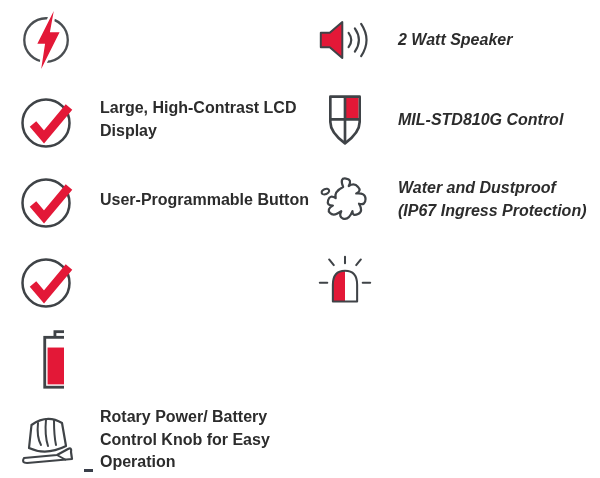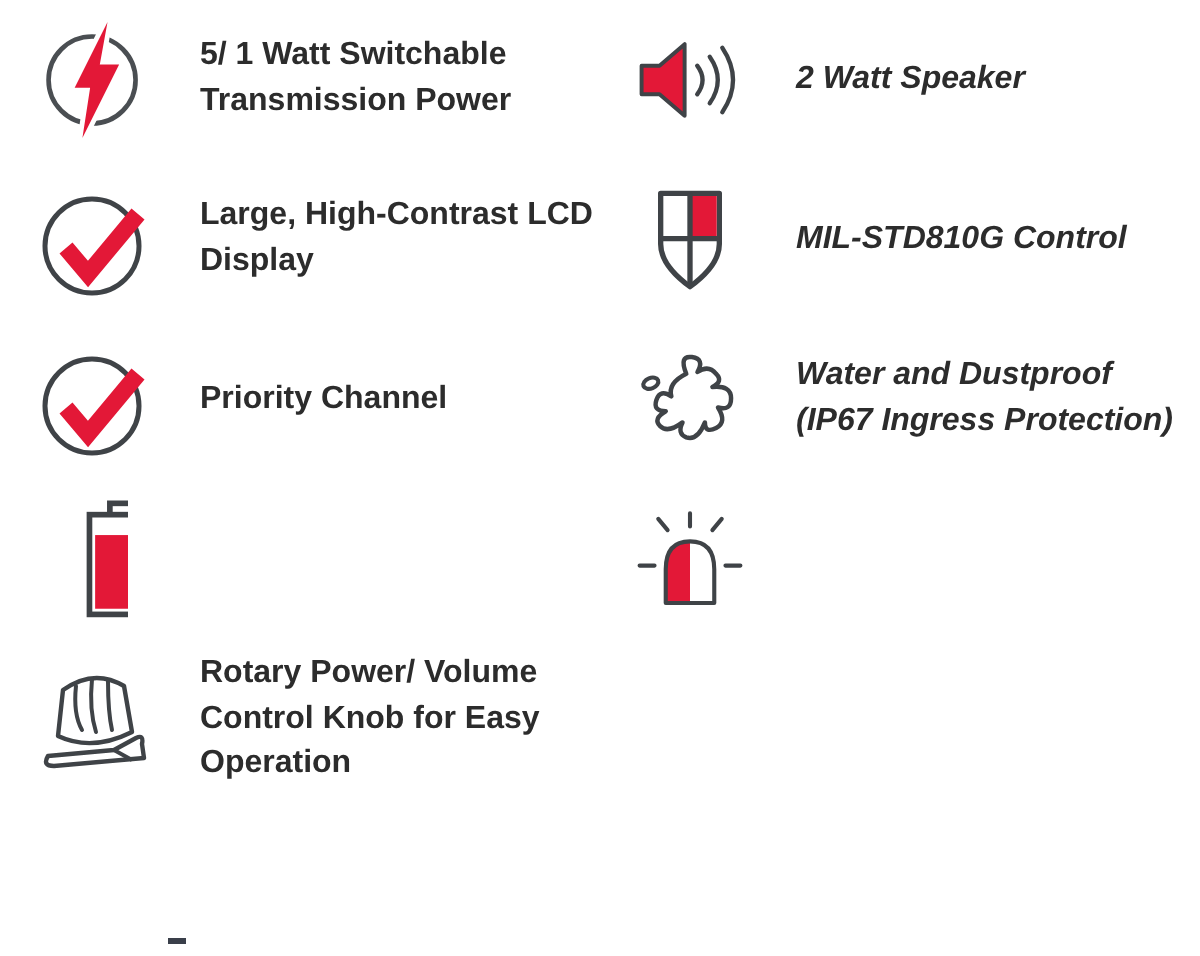--- a/index.html
+++ b/index.html
@@ -62,40 +62,46 @@
   <div class="col col-left">
 
     <div class="feature-row">
       <div class="icon-box">
         <svg width="58" height="60" viewBox="0 0 60 62">
           <circle cx="29" cy="31" r="22.5" fill="none" stroke="#4a4e52" stroke-width="2.4"></circle>
           <path d="M37 1 L20 35 H28 L24 61 L43 23 H33 Z" fill="#ffffff" stroke="#ffffff" stroke-width="5"></path>
           <path d="M37 1 L20 35 H28 L24 61 L43 23 H33 Z" fill="#e31837"></path>
         </svg>
       </div>
-      <div class="feature-label">5/ 1 Watt Switchable Transmission Power</div>
     </div>
 
     <div class="feature-row">
       <div class="icon-box">
         <svg width="57" height="55" viewBox="0 0 57 55">
             <use href="#def-check"></use>
           </svg>
       </div>
       <div class="feature-label">Large, High-Contrast LCD Display</div>
     </div>
 
+    <div class="feature-row">
+      <div class="icon-box">
+        <svg width="57" height="55" viewBox="0 0 57 55">
+            <use href="#def-check"></use>
+          </svg>
+      </div>
+      <div class="feature-label">User-Programmable Button</div>
+    </div>
 
     <div class="feature-row">
       <div class="icon-box">
         <svg width="57" height="55" viewBox="0 0 57 55">
             <use href="#def-check"></use>
           </svg>
       </div>
-      <div class="feature-label">Priority Channel</div>
     </div>
 
     <div class="feature-row">
       <div class="icon-box">
         <svg width="34" height="64" viewBox="0 0 60 112">
           <rect x="44" y="6" width="20" height="12" fill="#ffffff" stroke="#3f4347" stroke-width="5"></rect>
           <rect x="26" y="16" width="50" height="88" fill="#ffffff" stroke="#3f4347" stroke-width="5"></rect>
           <rect x="31" y="34" width="40" height="65" fill="#e31837"></rect>
         </svg>
       </div>
@@ -103,21 +109,21 @@
 
     <div class="feature-row">
       <div class="icon-box">
         <svg width="62" height="60" viewBox="0 0 62 60">
           <path d="M13 38 L15.5 15 Q31 4 46 13 L50 36 Q30 46 13 38 Z" fill="#ffffff" stroke="#3f4347" stroke-width="2.2" stroke-linejoin="round"></path>
           <path d="M22 13 Q20.5 27 25 35 M30 9.5 Q28.5 25 32 36 M38 10.5 Q38 26 40 35" fill="none" stroke="#3f4347" stroke-width="2" stroke-linecap="round"></path>
           <path d="M8 48 L41 45 L52 39 Q56 37 55 42 L56 49 L11 53 Q5 53 8 48 Z" fill="#ffffff" stroke="#3f4347" stroke-width="2.2" stroke-linejoin="round"></path>
           <path d="M41 45 L50 50" fill="none" stroke="#3f4347" stroke-width="2"></path>
         </svg>
       </div>
-      <div class="feature-label">Rotary Power/ Volume Control Knob for Easy Operation</div>
+      <div class="feature-label">Rotary Power/ Battery Control Knob for Easy Operation</div>
     </div>
 
   </div>
 
   <div class="col col-right">
 
     <div class="feature-row">
       <div class="icon-box">
         <svg width="58" height="52" viewBox="0 0 64 58">
           <path d="M5 21 H15 L29 9 V49 L15 37 H5 Z" fill="#e31837" stroke="#3f4347" stroke-width="2.2" stroke-linejoin="round"></path>

